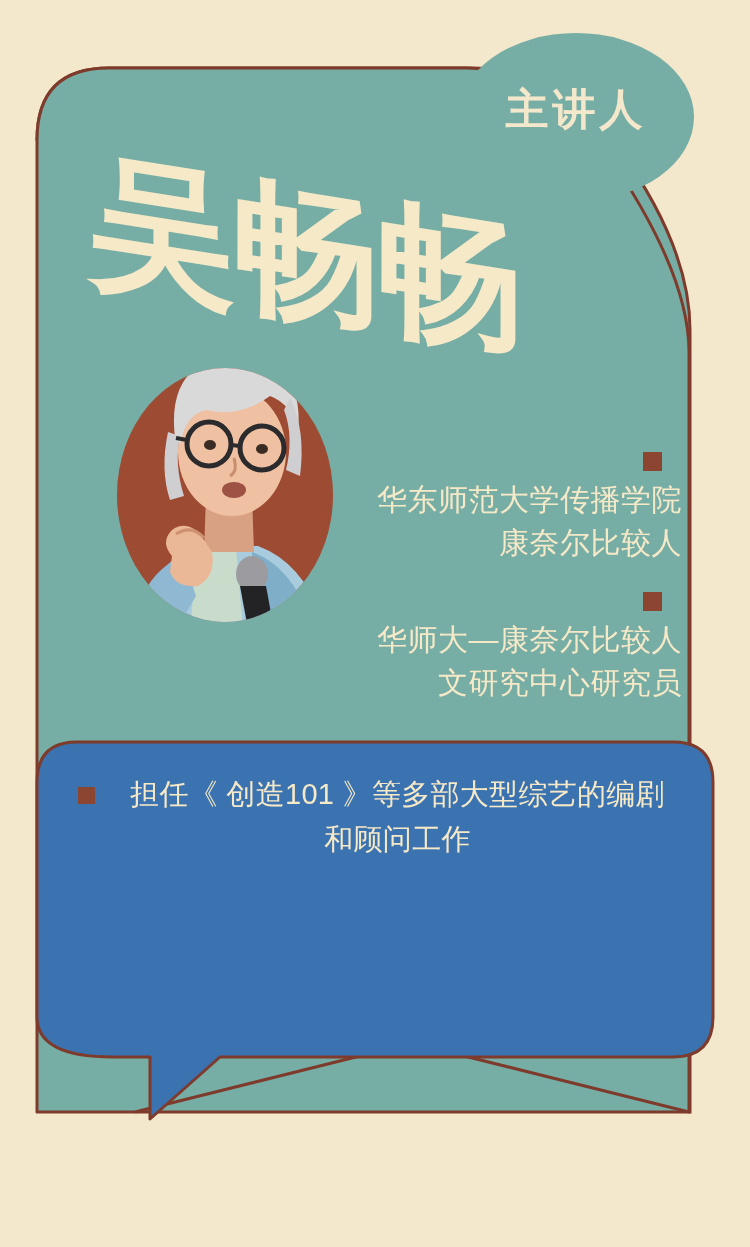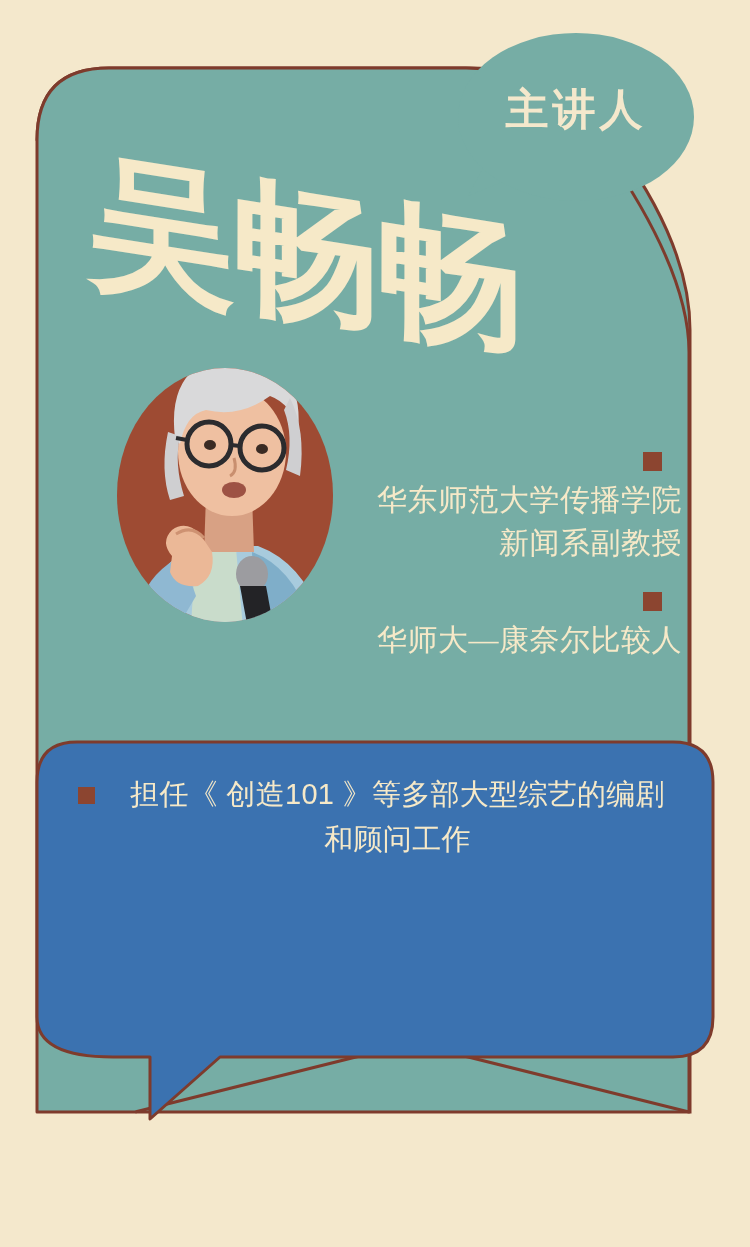--- a/index.html
+++ b/index.html
@@ -71,21 +71,20 @@
     margin-left: auto;
     margin-right: 20px;
     margin-bottom: 8px;
   }
   .cred-line {
     text-align: right;
     font-size: 30px;
     color: #F6E9C8;
     line-height: 1.42;
     letter-spacing: 0.5px;
-    font-family: Liberation Serif, serif;
   }
 
   
   .bullets {
     position: absolute;
     left: 78px;
     top: 772px;
     width: 600px;
   }
   .bullet-row {
@@ -203,26 +202,27 @@
 
   <div class="bubble-label">主讲人</div>
 
   <div class="speaker-name">吴畅畅</div>
 
   <div class="creds">
 
     <div class="cred-block">
       <div class="cred-marker"></div>
       <div class="cred-line">华东师范大学传播学院</div>
-      <div class="cred-line">新闻系副教授</div>
+      <div class="cred-line">康奈尔比较人</div>
     </div>
 
     <div class="cred-block">
       <div class="cred-marker"></div>
       <div class="cred-line">华师大—康奈尔比较人</div>
+      <div class="cred-line">文研究中心研究员</div>
     </div>
 
   </div>
 
   <div class="bullets">
 
     <div class="bullet-row">
       <div class="bullet-sq"></div>
       <div class="bullet-text">担任《 创造101 》等多部大型综艺的编剧和顾问工作</div>
     </div>

